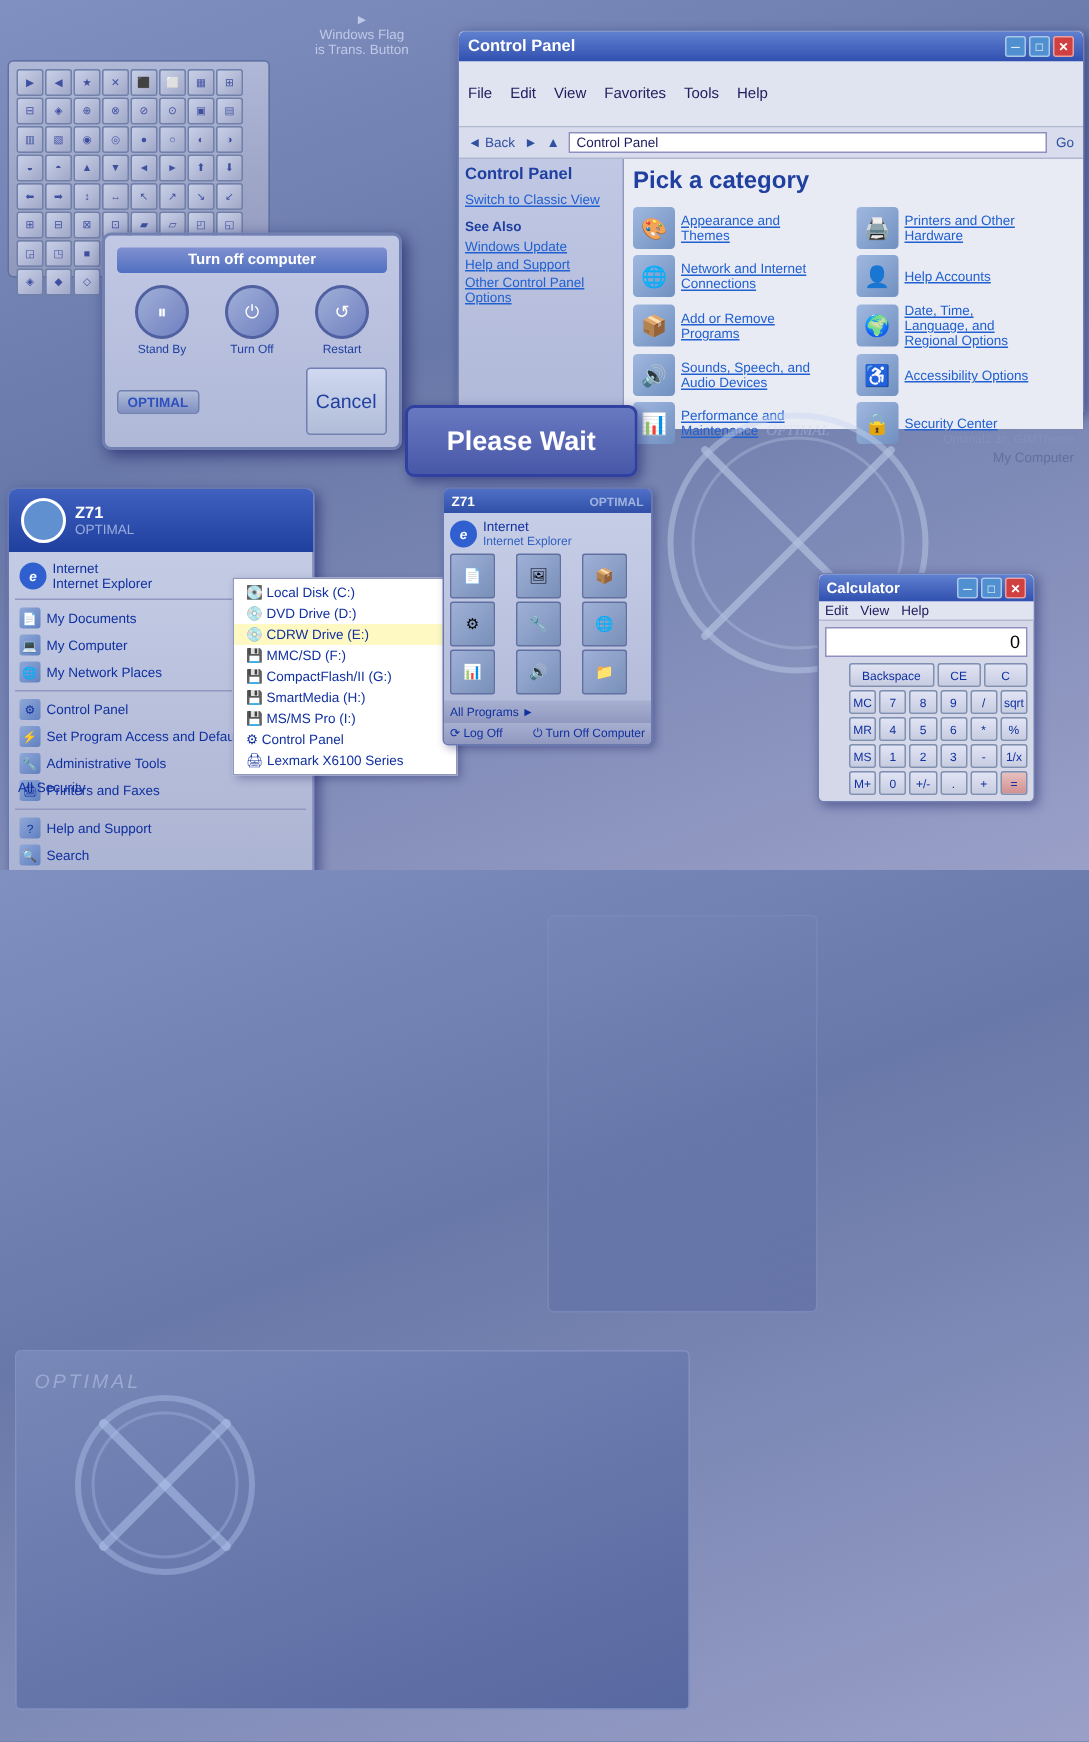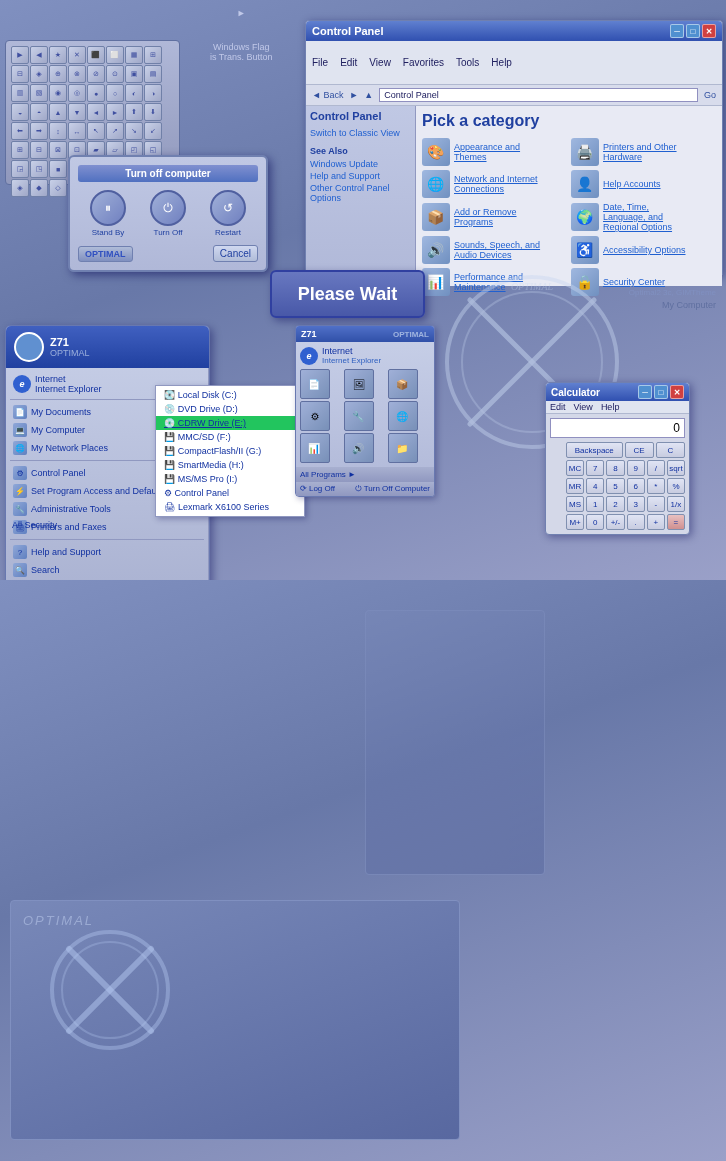--- a/index.html
+++ b/index.html
@@ -153,20 +153,21 @@
     .cp-sidebar-title {
       font-size: 11px;
       font-weight: bold;
       color: #2040a0;
       margin-bottom: 6px;
     }
 
     .cp-sidebar-link {
       font-size: 9px;
       color: #2060d0;
+      text-decoration: underline;
       cursor: pointer;
       margin-bottom: 2px;
     }
 
     .cp-sidebar-section {
       margin-top: 8px;
     }
 
     .cp-sidebar-section-title {
       font-size: 9px;
@@ -284,25 +285,25 @@
       font-size: 9px;
       font-weight: bold;
       color: #3050c0;
       background: linear-gradient(180deg, #b0bcd8, #8090c0);
       padding: 2px 6px;
       border-radius: 3px;
       border: 1px solid #7080b0;
     }
 
     .turnoff-cancel {
-      font-size: 10px;
+      font-size: 13px;
       color: #2040a0;
       background: linear-gradient(180deg, #d0d8f0, #b0bcd8);
       border: 1px solid #7080b0;
-      padding: 2px 6px;
+      padding: 14px 6px;
       border-radius: 3px;
       cursor: pointer;
     }
 
     
     .please-wait-btn {
       position: absolute;
       top: 270px; left: 270px;
       width: 155px; height: 48px;
       background: linear-gradient(180deg, #6878c0, #4858a8);
@@ -419,22 +420,21 @@
     .submenu-item {
       padding: 2px 8px;
       color: #1030a0;
       cursor: pointer;
       display: flex;
       align-items: center;
       gap: 4px;
     }
 
     .submenu-item.selected {
-      background: #22c55e;
-      text-decoration: underline;
+      background: #fef9c3;
     }
 
     
     .z71-window {
       position: absolute;
       top: 325px; left: 295px;
       width: 140px;
       background: linear-gradient(180deg, #c8d0e8, #b0b8d8);
       border: 1px solid #6878b0;
       border-radius: 4px;
@@ -601,21 +601,21 @@
 </head>
 <body>
 
 <div class="bg-circle" style="width:300px;height:300px;top:270px;left:440px;"></div>
 <div class="bg-circle" style="width:250px;height:250px;top:295px;left:465px;"></div>
 
 <div class="top-section">
 
   <div class="windows-flag-label">
     <span>►</span>
-    <div style="white-space:pre-line;margin-top:24px;">Windows Flag
+    <div style="white-space:pre-line;">Windows Flag
 is Trans. Button</div>
   </div>
 
   <div class="toolbar-panel">
 
     <div class="toolbar-icon">▶</div>
     <div class="toolbar-icon">◀</div>
     <div class="toolbar-icon">★</div>
     <div class="toolbar-icon">✕</div>
     <div class="toolbar-icon">⬛</div>

